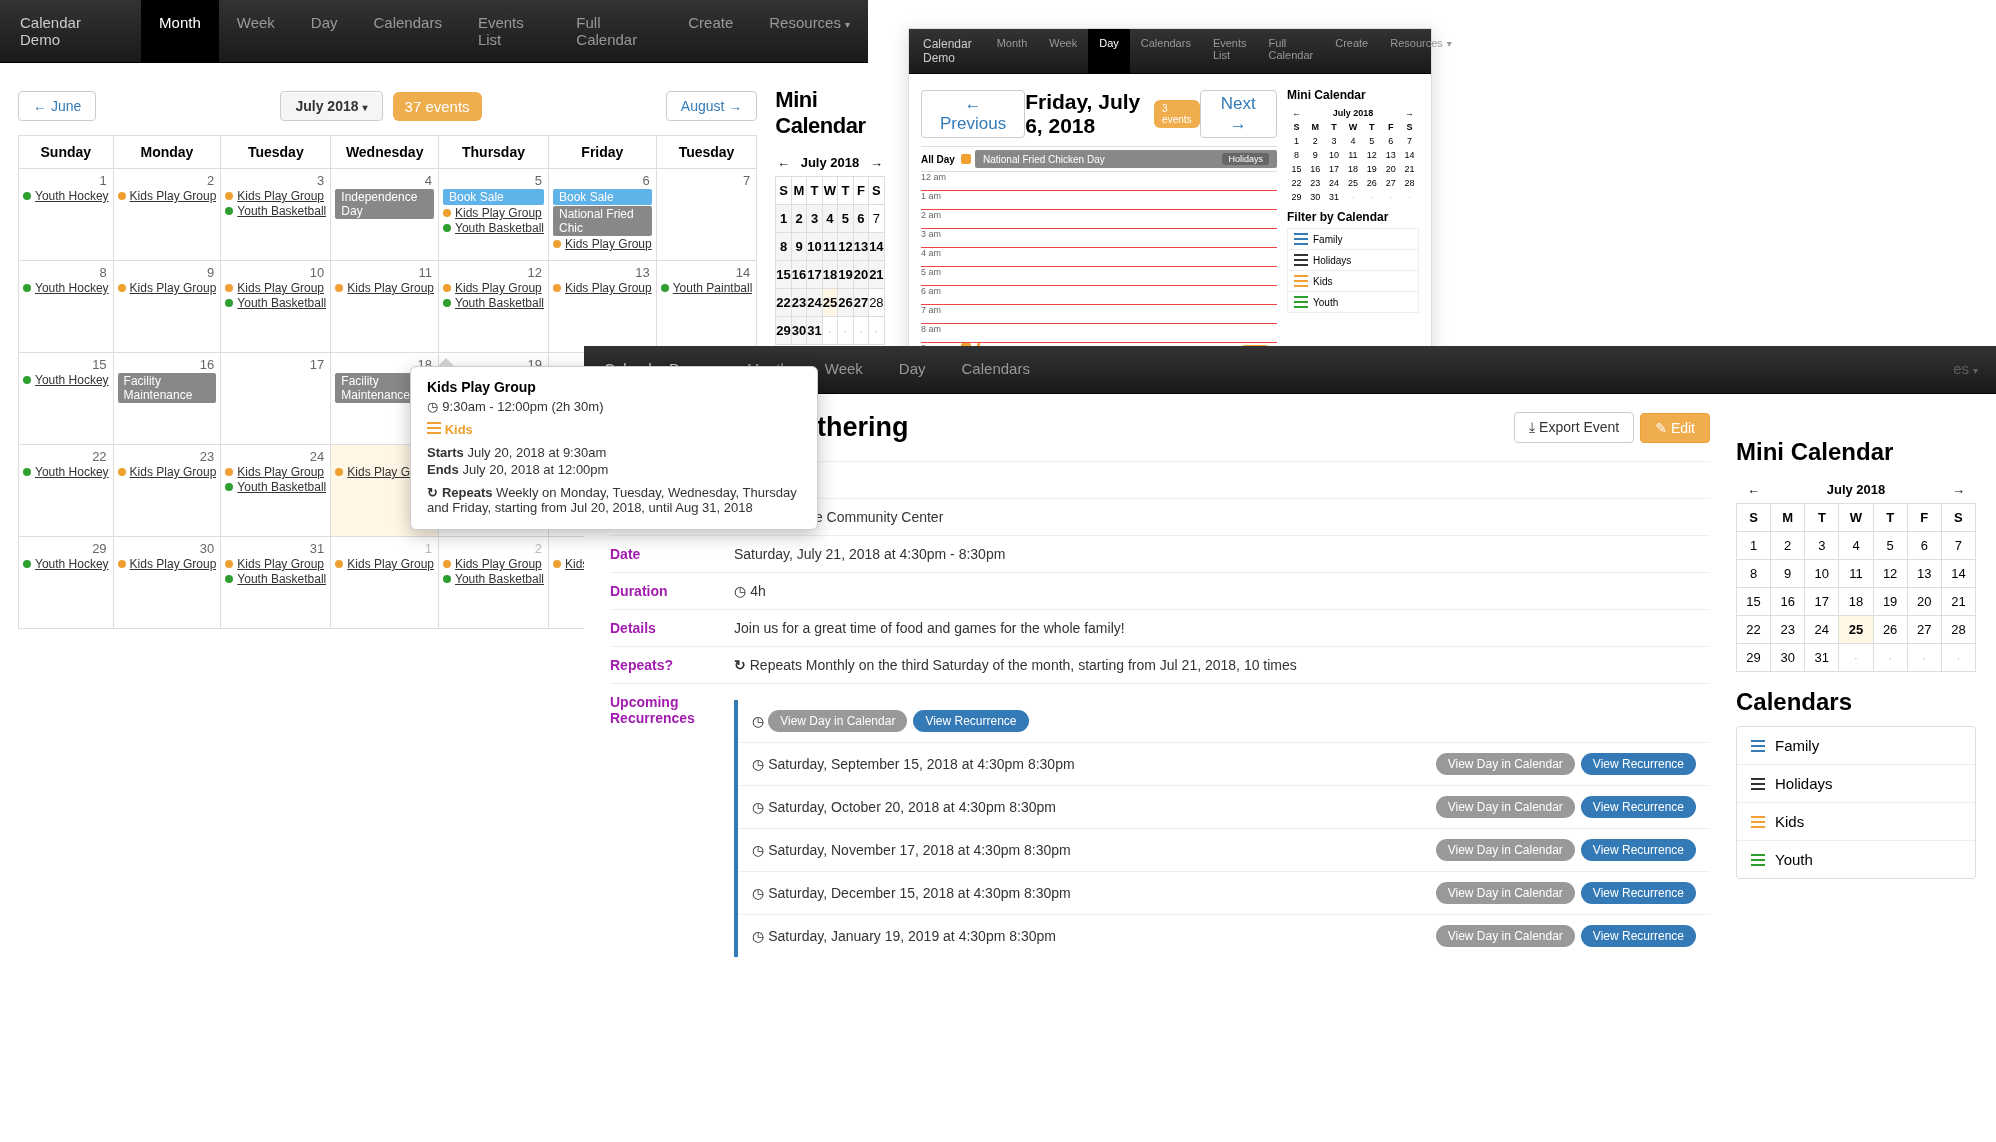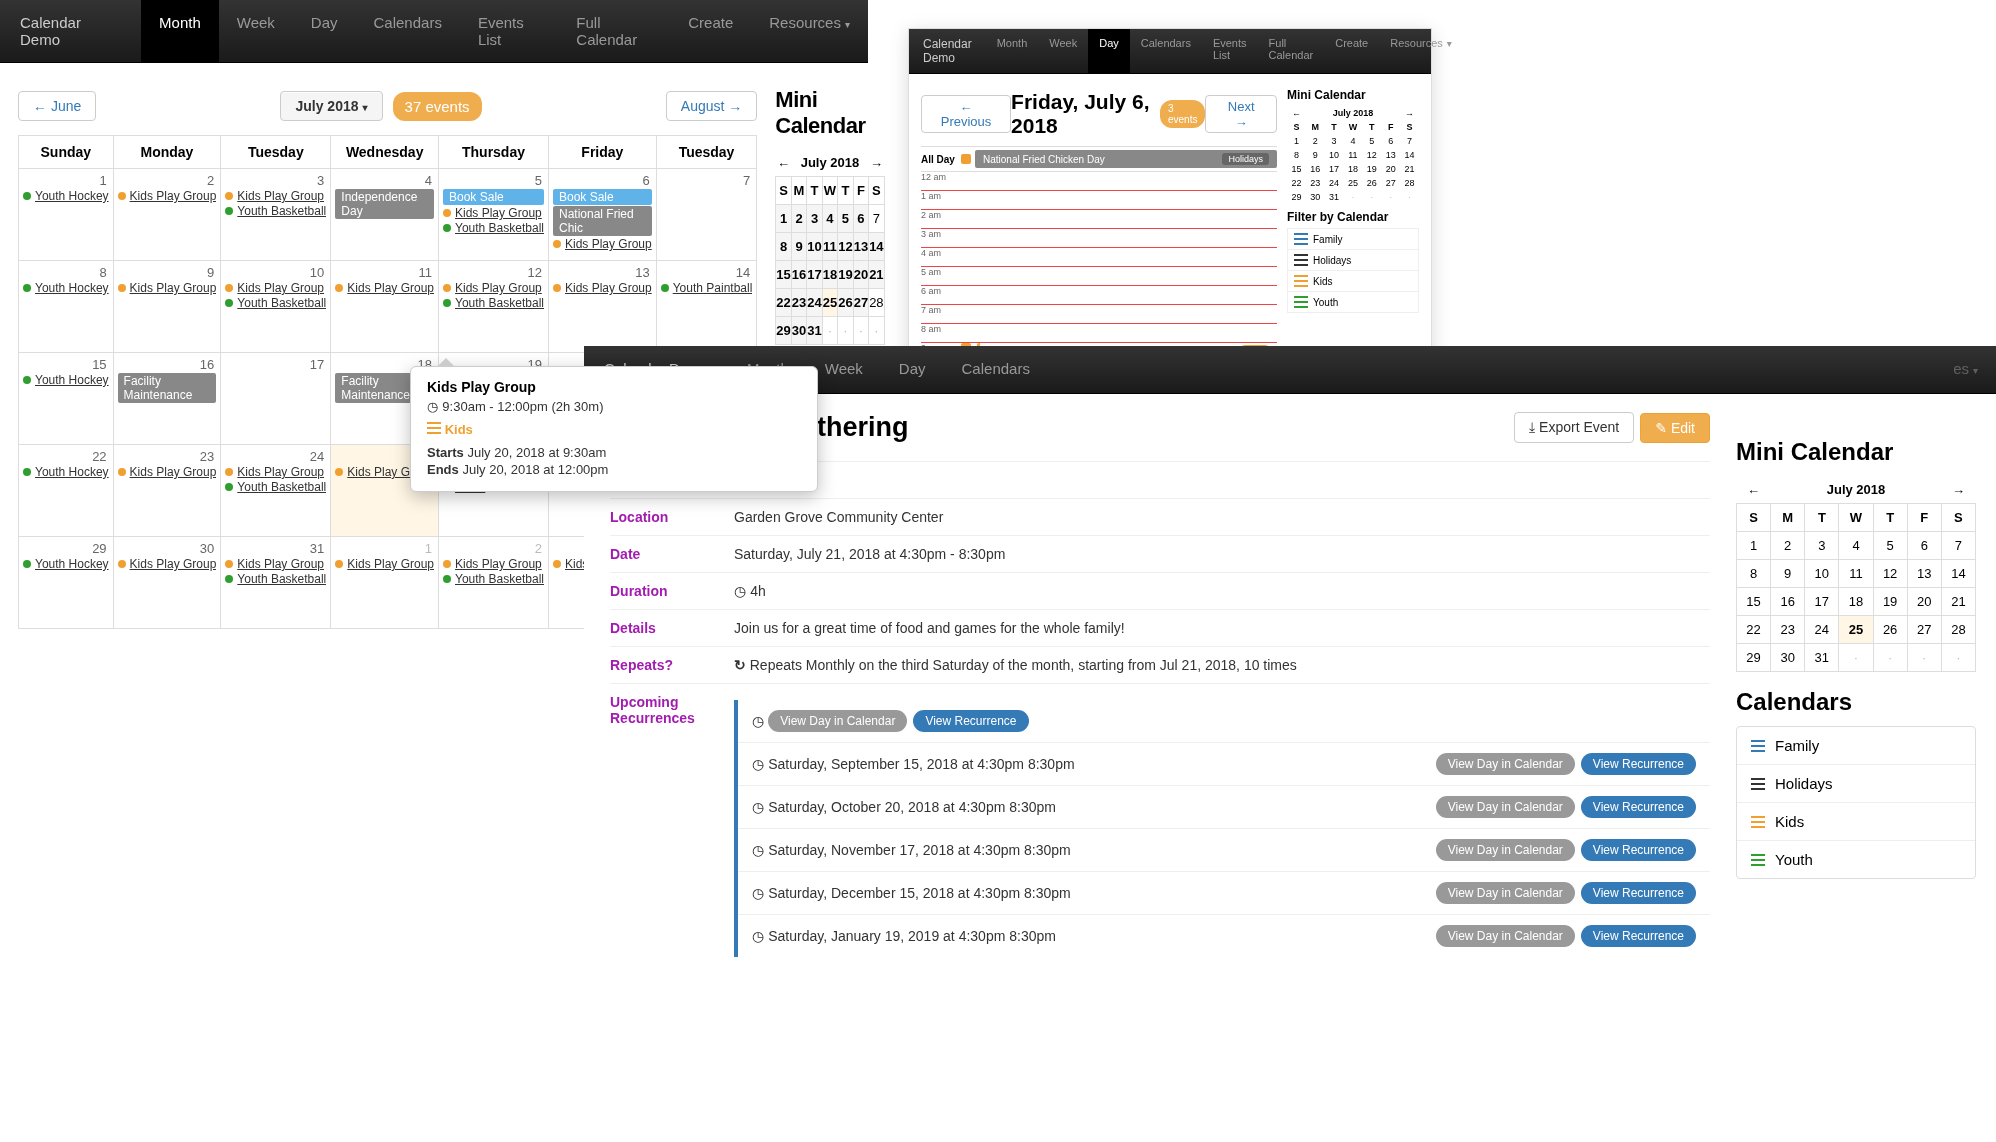--- a/index.html
+++ b/index.html
@@ -13,21 +13,21 @@
 .nav.small .brand{padding:8px 14px;font-size:12px}
 .nav.small .item{padding:8px 11px}
 
 #s1{position:absolute;left:0;top:0;width:868px;background:#fff}
 #s1 .body{display:flex}
 #s1 .main{flex:1;padding:10px 18px 30px 18px}
 .month-hdr{display:flex;align-items:center;justify-content:space-between;margin:18px 0 14px 0}
 .hdr-center{display:flex;align-items:center;gap:10px}
 .btn{border:1px solid #ccc;border-radius:4px;padding:6px 14px;background:#fff;font-size:14px;color:#337ab7;cursor:pointer}
 .btn.picker{background:#f5f5f5;border:1px solid #ccc;color:#333;font-weight:bold;box-shadow:inset 0 1px 0 #fff}
-.badge-o{background:#f0ad4e;color:#fff;border-radius:12px;padding:6px 12px;font-size:15px}
+.badge-o{background:#f0ad4e;color:#fff;border-radius:6px;padding:6px 12px;font-size:15px}
 .grid{width:100%;border-collapse:collapse}
 .grid th{font-weight:bold;text-align:center;padding:8px 0;border:1px solid #ddd;background:#fff;font-size:14px}
 .grid td{border:1px solid #ddd;vertical-align:top;height:92px;width:14.28%;position:relative;font-size:12px;padding:2px 4px}
 .grid td .dnum{position:absolute;right:6px;top:4px;font-size:13px;color:#666}
 .grid td.outside .dnum{color:#bbb}
 .grid td.today{background:#fff6e5}
 .ev{display:flex;align-items:center;font-size:12px;margin-top:18px;white-space:nowrap;overflow:hidden}
 .ev + .ev{margin-top:1px}
 .dot{width:8px;height:8px;border-radius:50%;display:inline-block;flex:0 0 8px;margin-right:4px}
 .dot.g{background:#2e9e2e}.dot.o{background:#f0a030}.dot.b{background:#4a90e2}
@@ -55,21 +55,21 @@
 .popover{position:absolute;left:410px;top:366px;width:408px;background:#fff;border:1px solid #ccc;border-radius:6px;box-shadow:0 5px 18px rgba(0,0,0,.25);padding:12px 16px;font-size:13px;z-index:50}
 .popover::before{content:"";position:absolute;top:-9px;left:26px;width:0;height:0;border-left:9px solid transparent;border-right:9px solid transparent;border-bottom:9px solid #ccc}
 .popover .title{font-weight:bold;font-size:14px;margin-bottom:4px}
 .popover .line{margin:2px 0;color:#333}
 
 #s2{position:absolute;left:908px;top:28px;width:524px;background:#fff;border:1px solid #ddd;box-shadow:0 4px 18px rgba(0,0,0,.15)}
 #s2 .wrap{padding:8px 12px 8px 12px;display:flex;gap:10px}
 #s2 .left{flex:1}
 #s2 .right{width:132px}
 .day-hdr{display:flex;align-items:center;justify-content:space-between;margin:8px 0}
-.btn.sm{font-size:13px;padding:3px 18px}
+.btn.sm{font-size:17px;padding:3px 18px}
 .day-title{font-size:21px;font-weight:bold}
 .badge-o.sm{font-size:10px;padding:3px 8px}
 .allday{display:flex;align-items:center;font-size:10px;border-top:1px solid #ddd;border-bottom:1px solid #ddd;padding:3px 0}
 .allday .lab{width:40px;font-weight:bold}
 .allday .bar{flex:1;background:#888;color:#fff;padding:3px 8px;border-radius:2px;display:flex;align-items:center;position:relative}
 .allday .bar .pill{background:#666;border-radius:3px;padding:1px 6px;font-size:9px;margin-left:auto}
 .hourgrid{font-size:9px;color:#777}
 .hr{display:flex;align-items:flex-start;border-bottom:1px solid #ef4444;height:19px}
 .hr .t{width:40px;color:#666}
 .hr .slot{flex:1;position:relative}
@@ -504,20 +504,21 @@
           </div>
         </div>
     </div>
   </div>
   <div class="popover">
     <div class="title">Kids Play Group</div>
     <div class="line"><span class="icon-clock"></span><span>9:30am - 12:00pm (2h 30m)</span></div>
     <div class="line" style="margin-top:8px"><span class="sq" style="color:#f0a030"><i></i></span> <b style="color:#f0a030">Kids</b></div>
     <div class="line" style="margin-top:8px"><b>Starts</b> <span>July 20, 2018 at 9:30am</span></div>
     <div class="line"><b>Ends</b> <span>July 20, 2018 at 12:00pm</span></div>
+    <div class="line" style="margin-top:8px"><span class="icon-repeat"></span><b>Repeats</b> <span>Weekly on Monday, Tuesday, Wednesday, Thursday and Friday, starting from Jul 20, 2018, until Aug 31, 2018</span></div>
   </div>
 </div>
 
 <div id="s2">
   <div class="nav small">
     <div class="brand">Calendar Demo</div>
     <div id="nav2" style="display:flex">
         <div class="item">Month</div>
         <div class="item">Week</div>
         <div class="item active">Day</div>

